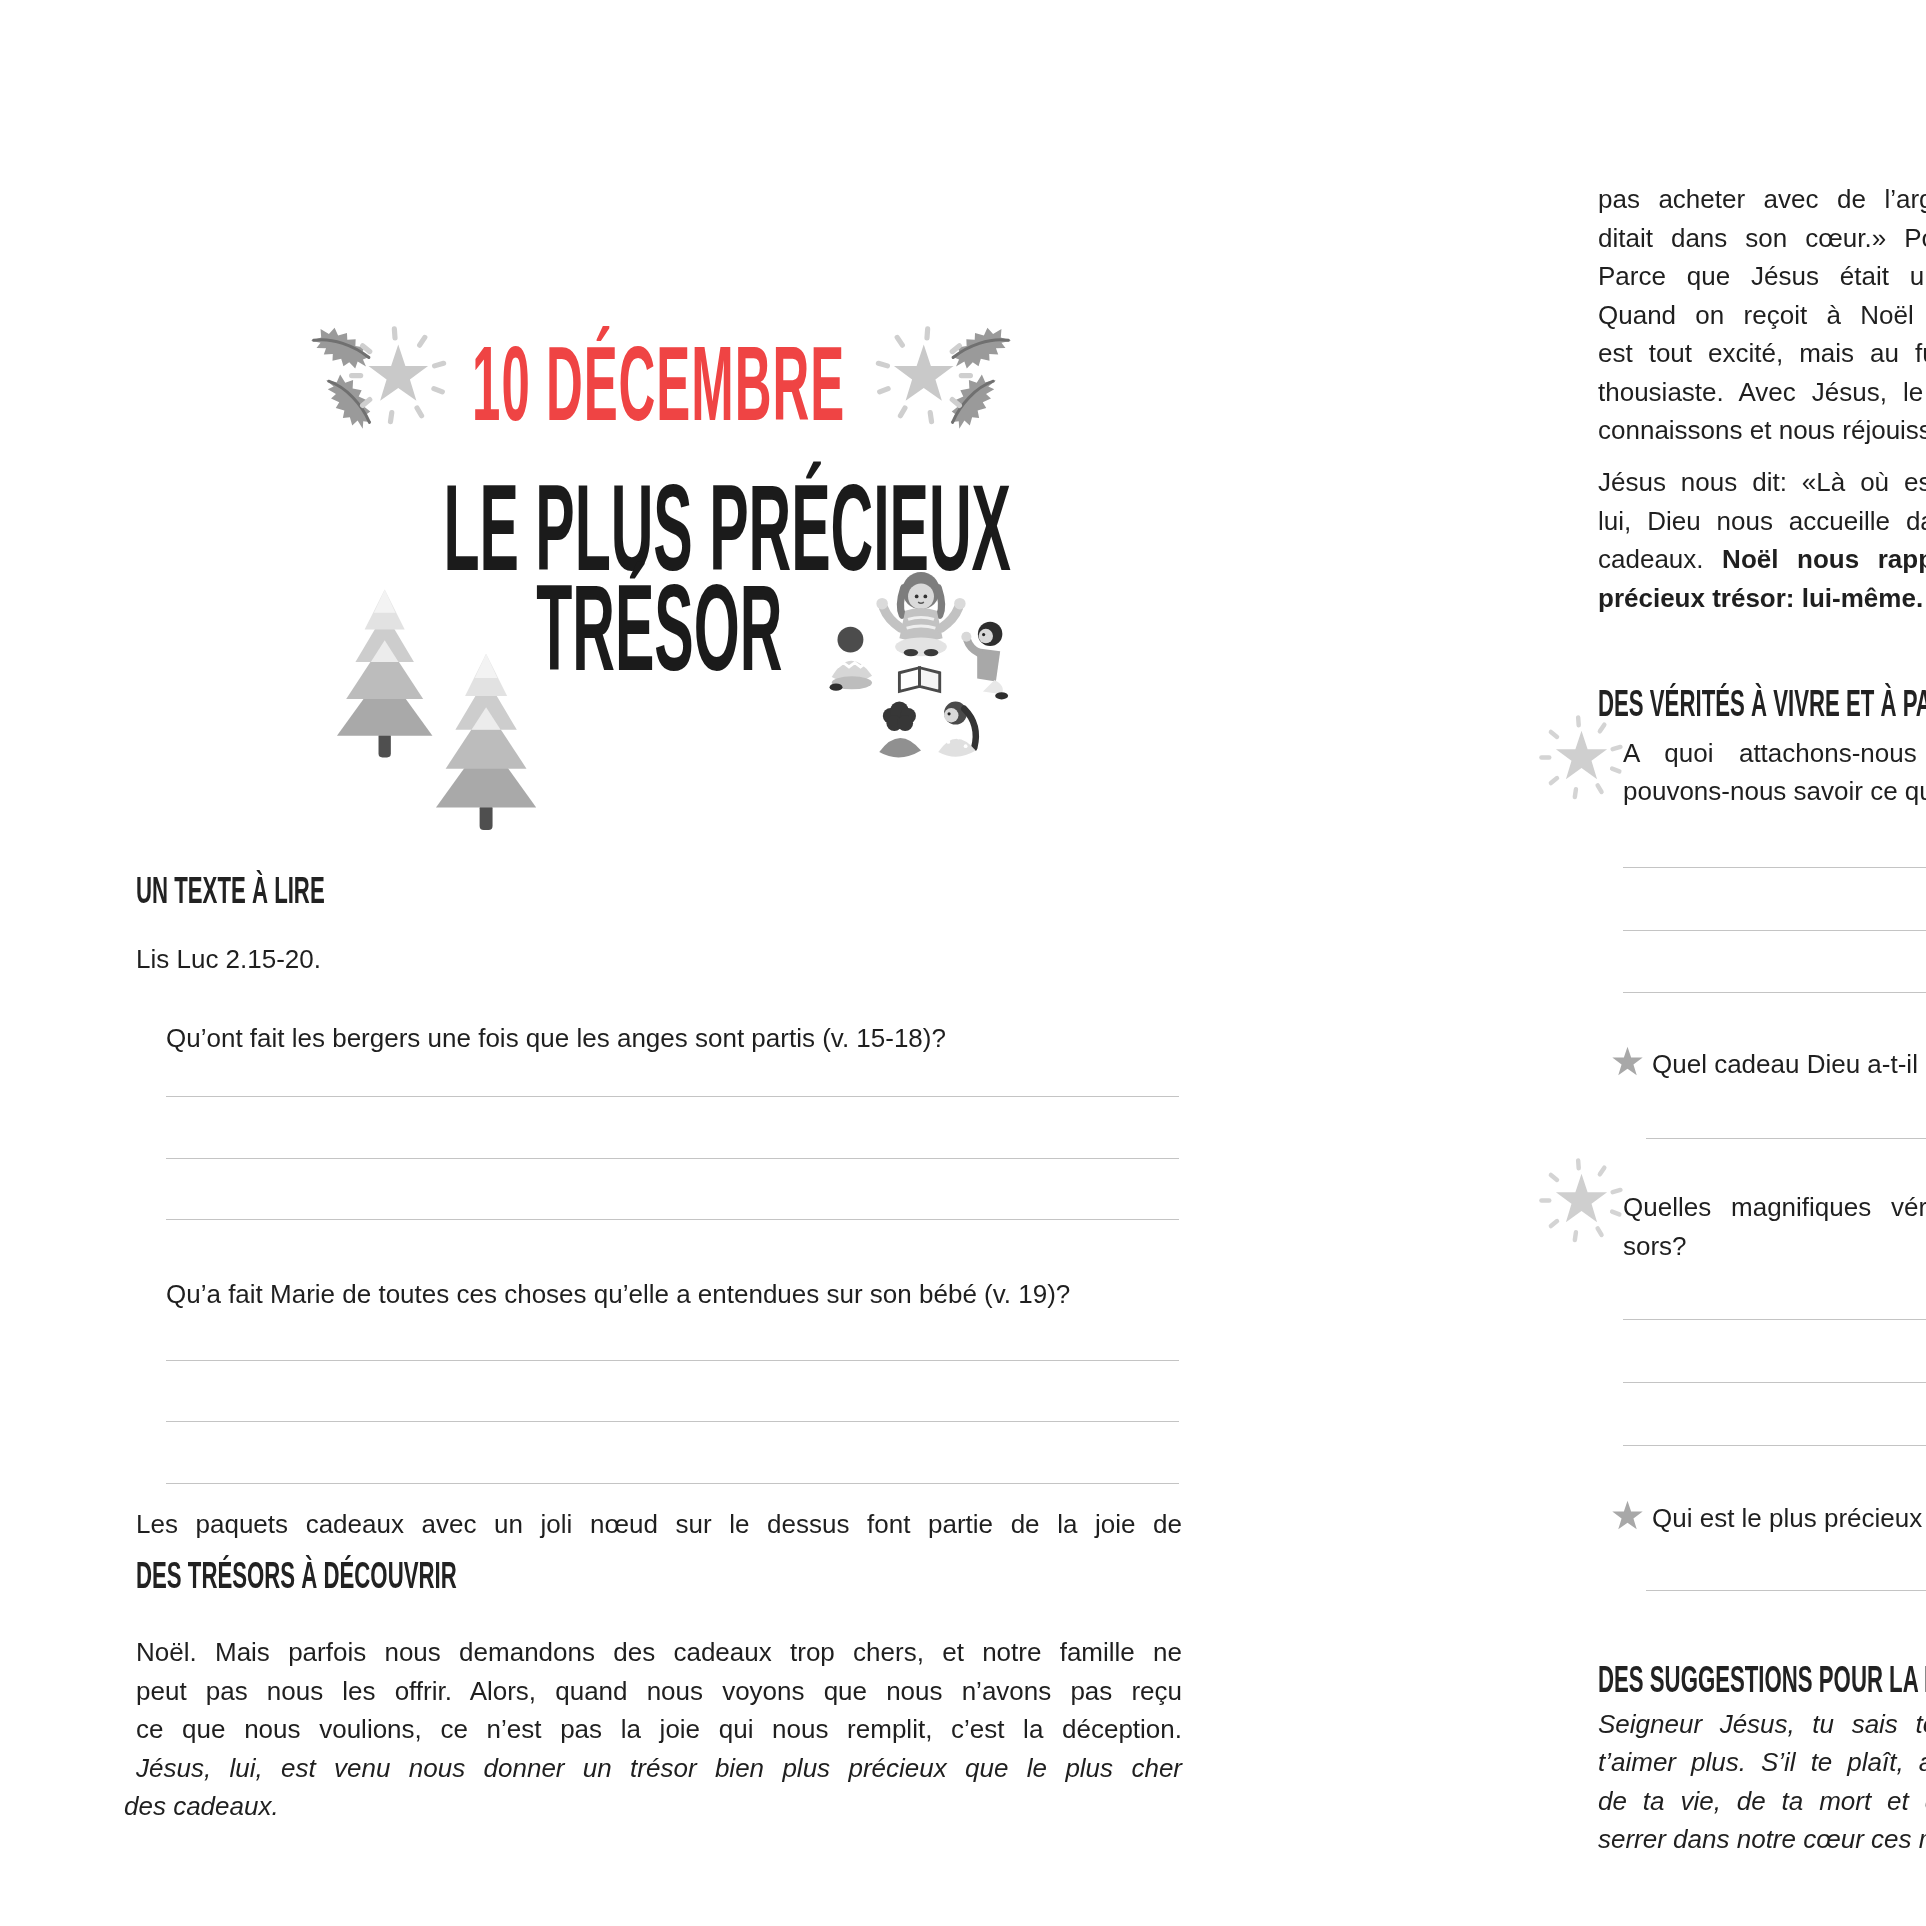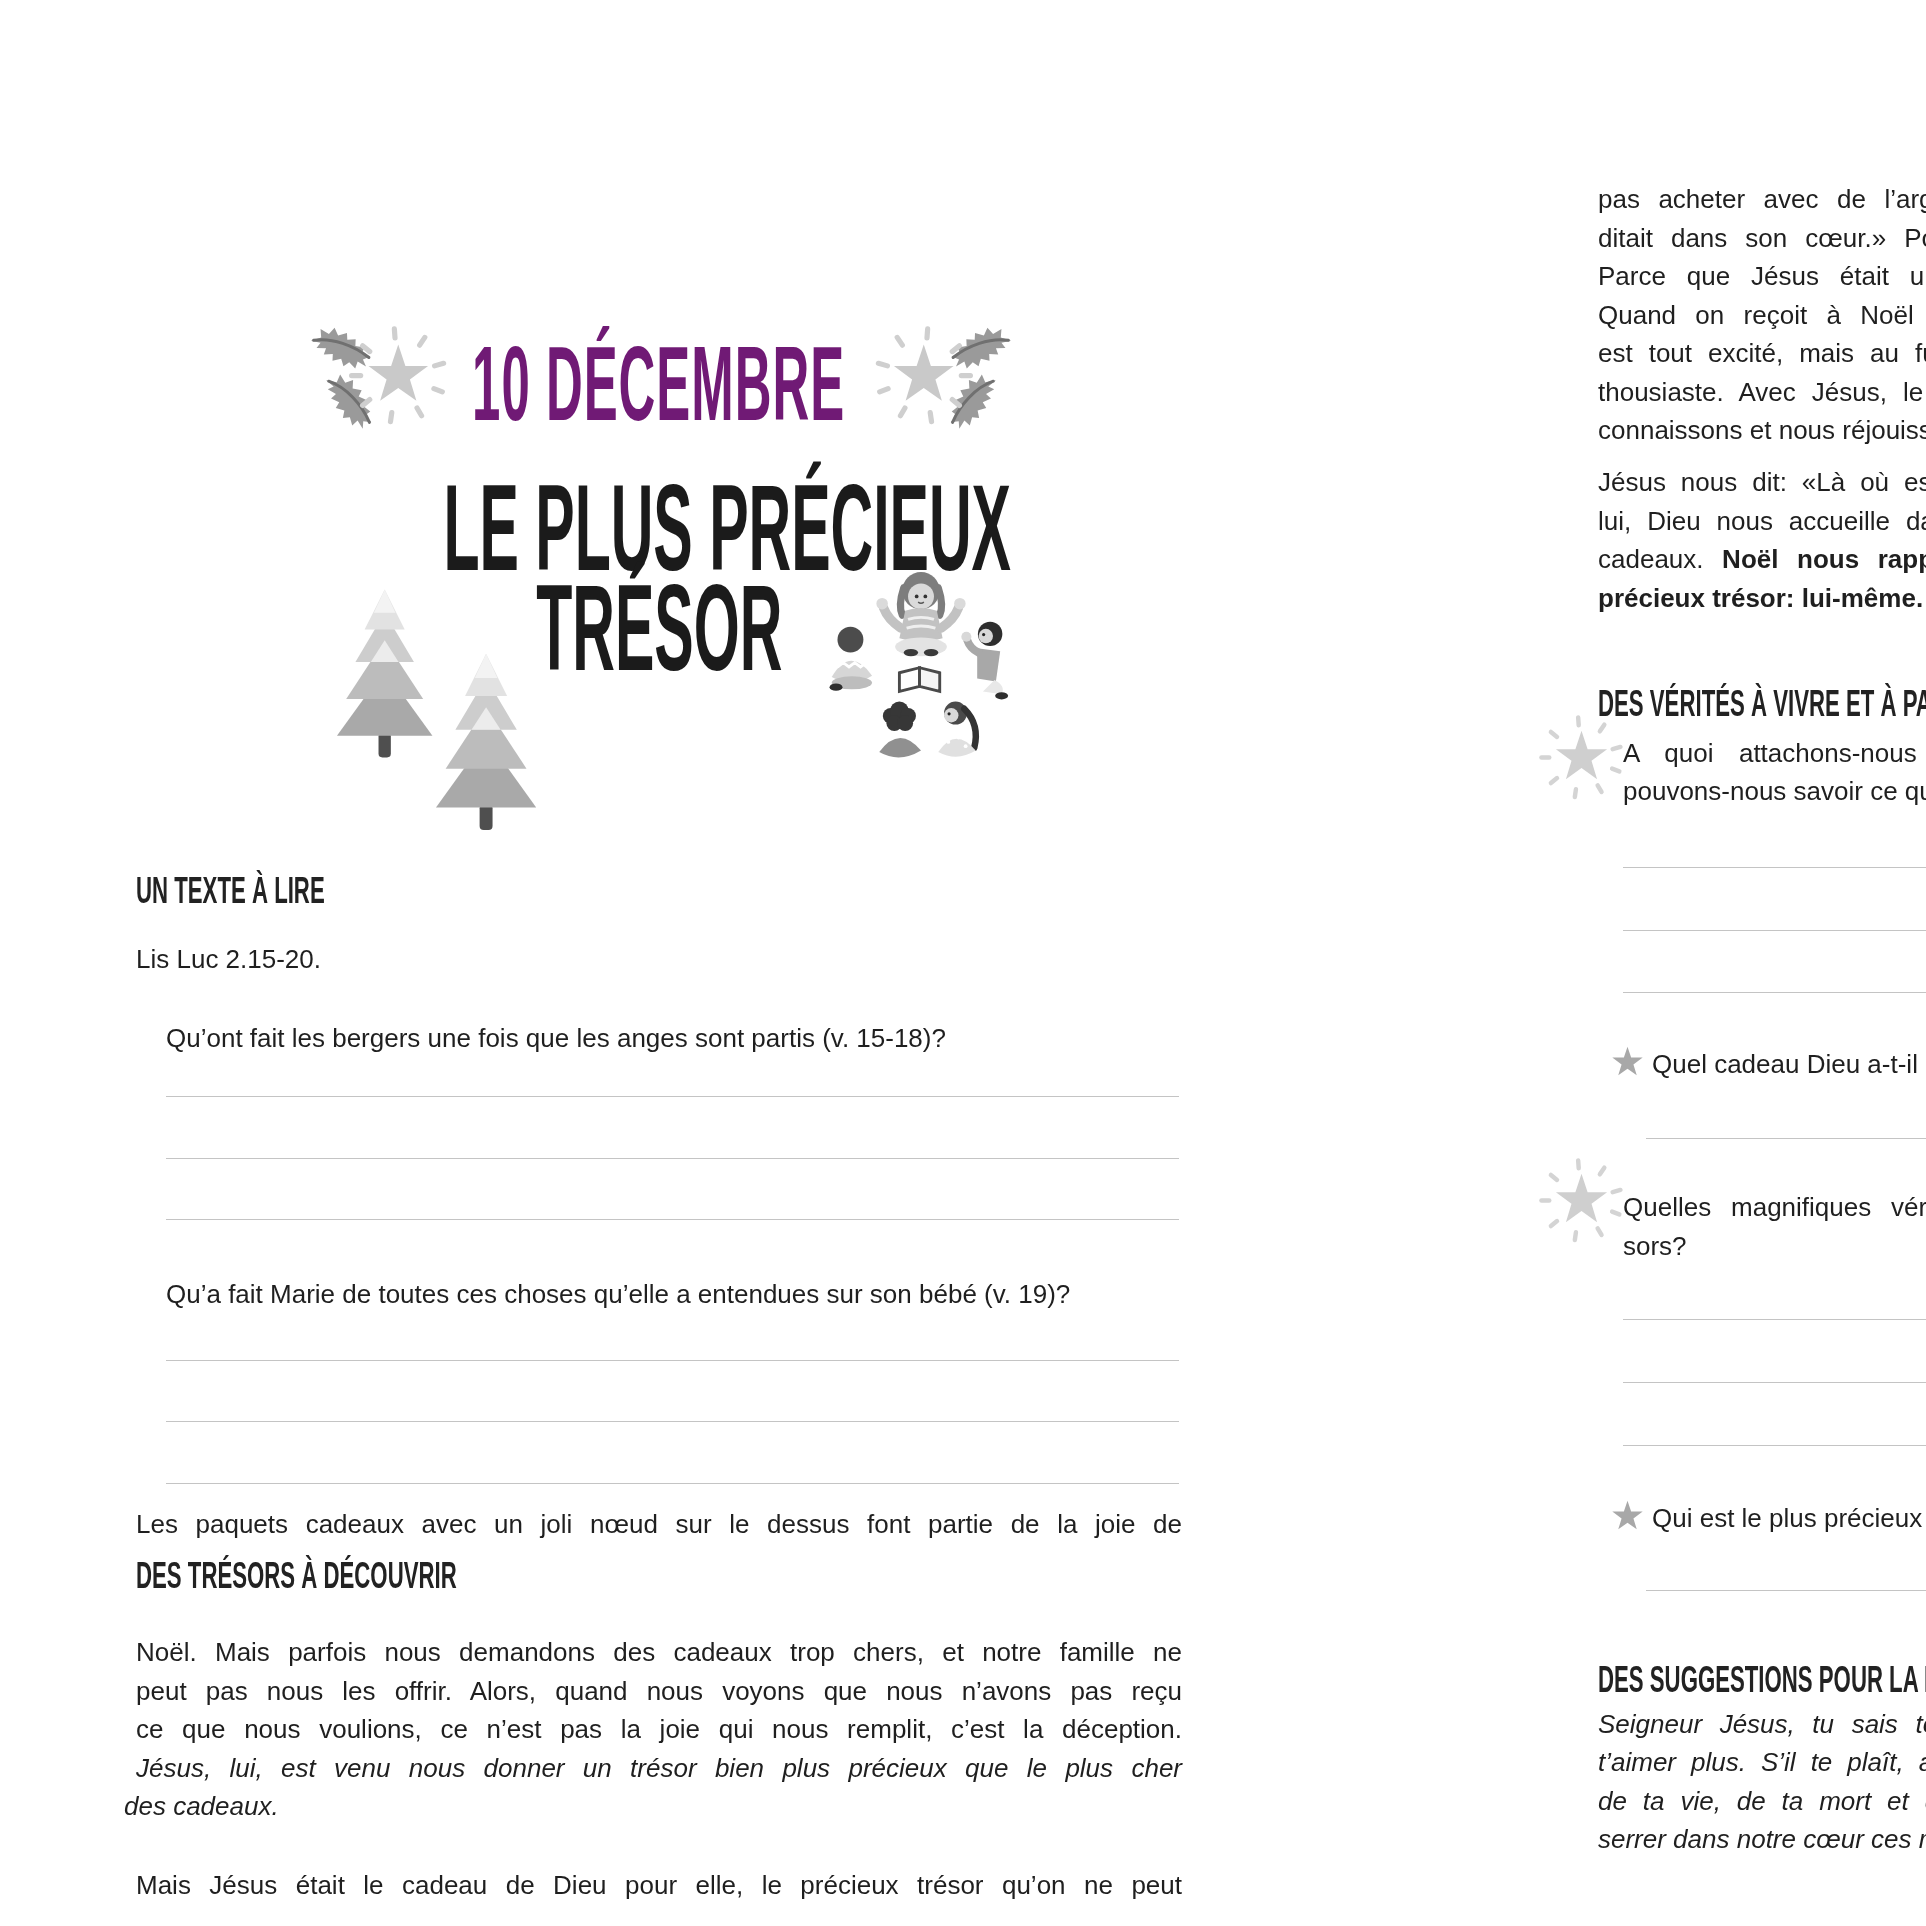--- a/index.html
+++ b/index.html
@@ -12,21 +12,21 @@
   .j{text-align:justify;text-align-last:justify;white-space:normal}
   .italic{font-style:italic}
   .bold{font-weight:bold}
   
   .rule{position:absolute;height:0;border-top:1.9px solid #c4c4c4}
   
   .sec-h{position:absolute;font-weight:bold;font-size:37px;line-height:43px;white-space:nowrap;color:#222222}
   .cond{display:inline-block;transform:scaleX(0.6);transform-origin:left bottom}
   
   .date-line{position:absolute;left:136px;width:1046px;text-align:center;font-weight:bold;
-    font-size:106px;line-height:96px;color:#701a75;white-space:nowrap;letter-spacing:0.02em}
+    font-size:106px;line-height:96px;color:#ef4444;white-space:nowrap;letter-spacing:0.02em}
   .main-line{position:absolute;left:136px;width:1046px;text-align:center;font-weight:bold;
     font-size:123px;line-height:112px;color:#1b1b1b;white-space:nowrap}
   .cond-c{display:inline-block;transform:scaleX(0.48);transform-origin:center bottom}
   .flip{transform:scaleX(-1)}
   svg{position:absolute;overflow:visible}
 </style>
 </head>
 <body>
 
 <div style="position:absolute;inset:0">
@@ -186,21 +186,20 @@
 
     <div class="sec-h" style="left:136px;top:1554px">
       <span class="cond">DES TRÉSORS À DÉCOUVRIR</span>
     </div>
     <div class="bl j" style="left:136px;top:1505px">Les paquets cadeaux avec un joli nœud sur le dessus font partie de la joie de</div>
     <div class="bl j" style="left:136px;top:1633px">Noël. Mais parfois nous demandons des cadeaux trop chers, et notre famille ne</div>
     <div class="bl j" style="left:136px;top:1672px">peut pas nous les offrir. Alors, quand nous voyons que nous n’avons pas reçu</div>
     <div class="bl j" style="left:136px;top:1710px">ce que nous voulions, ce n’est pas la joie qui nous remplit, c’est la déception.</div>
     <div class="bl j italic" style="left:136px;top:1749px">Jésus, lui, est venu nous donner un trésor bien plus précieux que le plus cher</div>
     <div class="bl italic" style="left:124px;top:1787px">des cadeaux.</div>
-    <div class="bl j" style="left:136px;top:1866px">Mais Jésus était le cadeau de Dieu pour elle, le précieux trésor qu’on ne peut</div>
 
   </section>
 
   <section style="position:absolute;left:1383px;top:0;width:1383px;height:2084px">
 
     <div class="bl j" style="left:215px;top:180px;width:1048px">pas acheter avec de l’argent. «Marie gardait le souvenir de tout cela et le mé-</div>
     <div class="bl j" style="left:215px;top:219px;width:1048px">ditait dans son cœur.» Pourquoi les anges et les bergers ont-ils adoré le bébé?</div>
     <div class="bl j" style="left:215px;top:257px;width:1048px">Parce que Jésus était un cadeau bien plus précieux que Marie ne l’imaginait.</div>
     <div class="bl j" style="left:215px;top:296px;width:1048px">Quand on reçoit à Noël quelque chose dont on avait très envie, au début, on</div>
     <div class="bl j" style="left:215px;top:334px;width:1048px">est tout excité, mais au fur et à mesure que les jours passent, on est moins en-</div>

